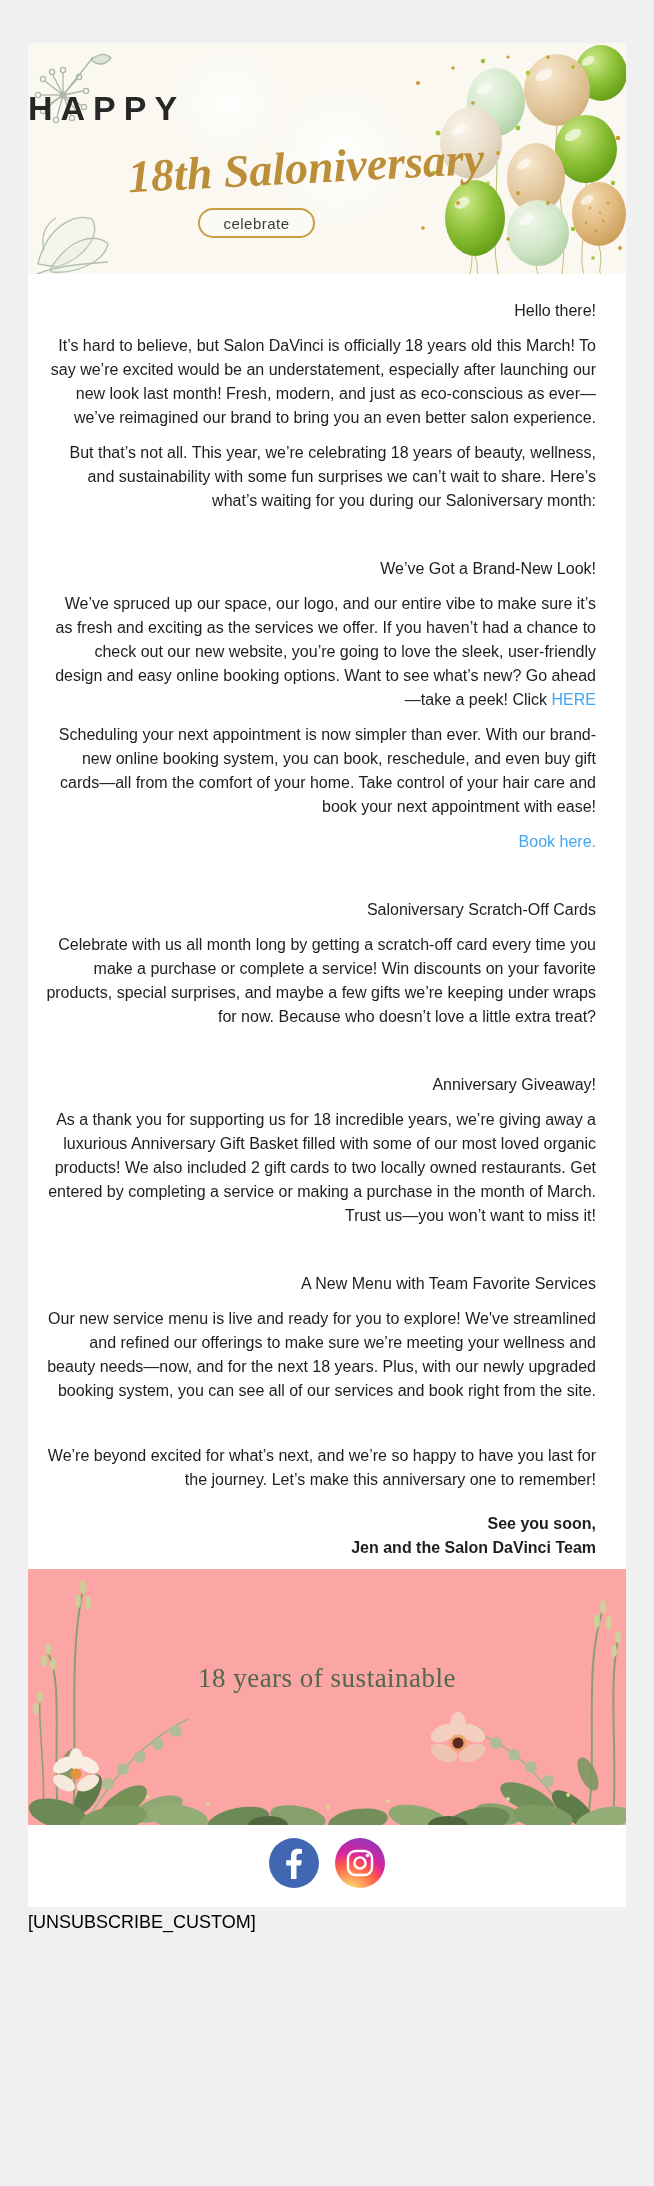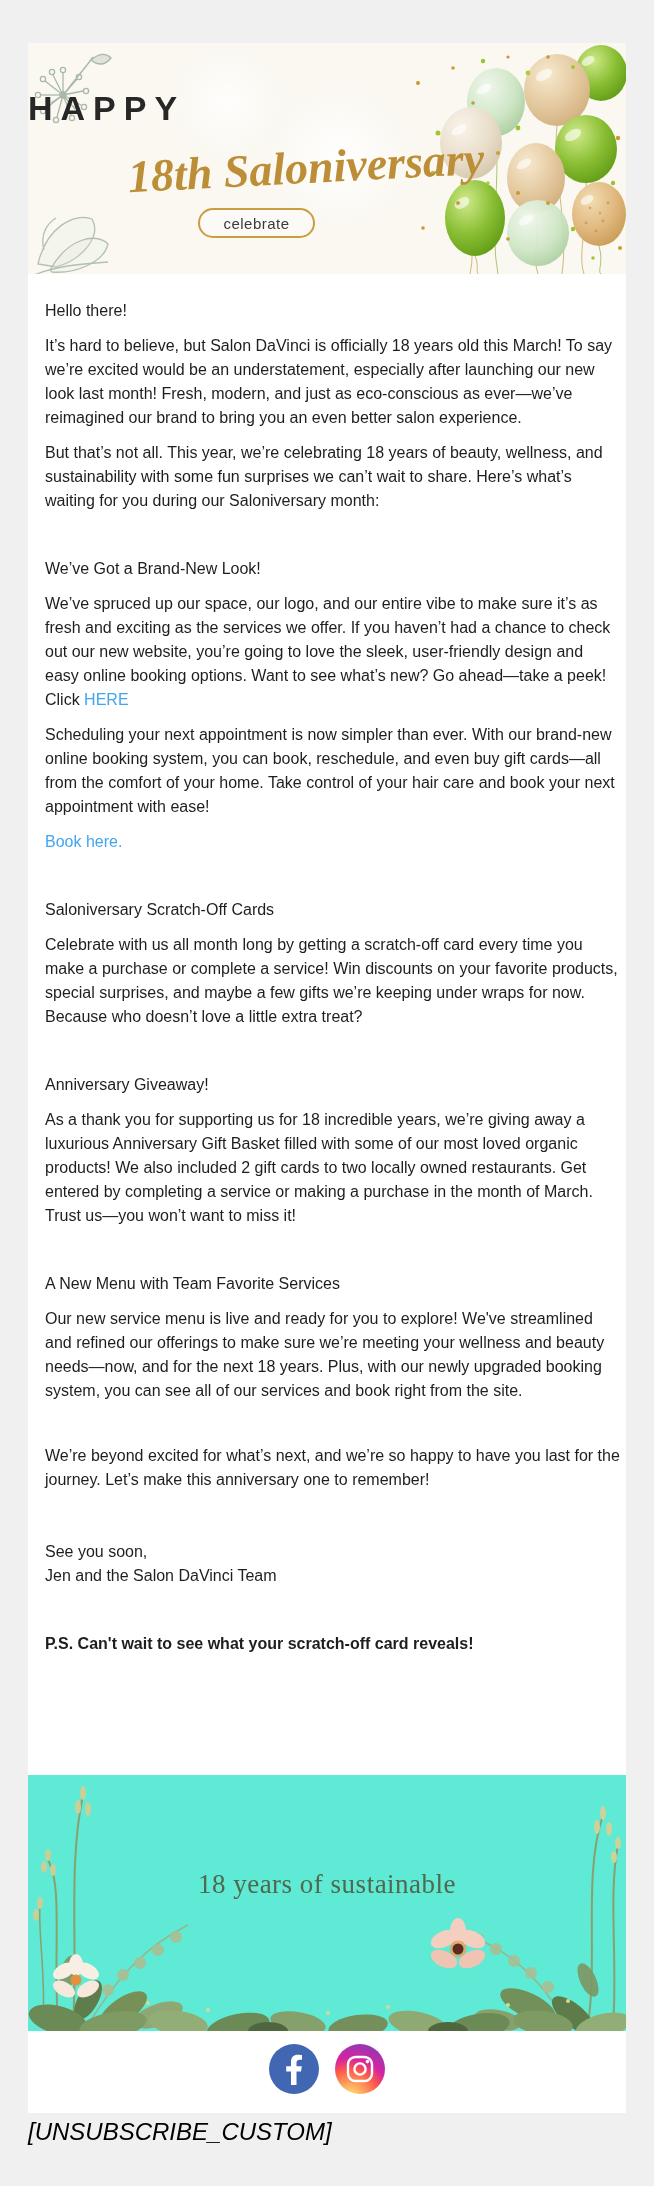--- a/index.html
+++ b/index.html
@@ -48,56 +48,56 @@
     font-size:15px;font-weight:400;letter-spacing:.5px;color:#3a3a3a;
     display:flex;align-items:center;justify-content:center;
     box-sizing:border-box;cursor:pointer;
   }
   .dandelion{position:absolute;left:3px;top:4px;}
   .flower-outline{position:absolute;left:2px;bottom:-4px;}
   .balloons{position:absolute;right:0;top:0;}
   
   .content{
     box-sizing:border-box;
-    height:1501px;
-    padding:25px 6px 0 17px;
+    height:1295px;
+    padding:25px 30px 0 17px;
     overflow:hidden;
-    font-size:16px;line-height:24px;color:#1e1e1e;
+    font-size:16px;line-height:24px;color:#1e1e1e;text-align:right;
   }
   .content p{margin:11px 0 0 0;}
   .content p.first{margin-top:0;}
   .content p.sec{margin-top:44px;}
   .content p.closing{margin-top:41px;}
-  .content p.signoff{margin-top:48px;}
+  .content p.signoff{margin-top:20px;font-weight:bold;}
   .content p.ps{margin-top:44px;font-weight:bold;}
   .content a{color:#42a5f0;text-decoration:none;cursor:pointer;}
   
   .footer-banner{
     position:relative;height:256px;
-    background:#5eead4;overflow:hidden;
+    background:#fca5a5;overflow:hidden;
   }
   .footer-caption{
     position:absolute;left:0;top:95px;width:598px;
     text-align:center;
     font-family:"Liberation Serif", serif;
     font-size:27px;line-height:29px;
     color:#50684d;letter-spacing:.5px;
   }
   .botanicals{position:absolute;left:0;top:0;}
   
   .social-row{
     height:82px;background:#ffffff;
     display:flex;justify-content:center;align-items:flex-start;
     gap:16px;padding-top:13px;box-sizing:border-box;
   }
   .social-btn{width:50px;height:50px;cursor:pointer;border:none;background:none;padding:0;}
   
   .unsubscribe{
     margin:5px 0 0 28px;
-    font-size:24px;color:#000000;font-style:italic;
+    font-size:18px;color:#000000;
   }
 </style>
 </head>
 <body>
 
 <div class="email-card">
 
   <div class="header-banner">
 
     <svg class="dandelion" width="95" height="78" viewBox="0 0 95 78">

